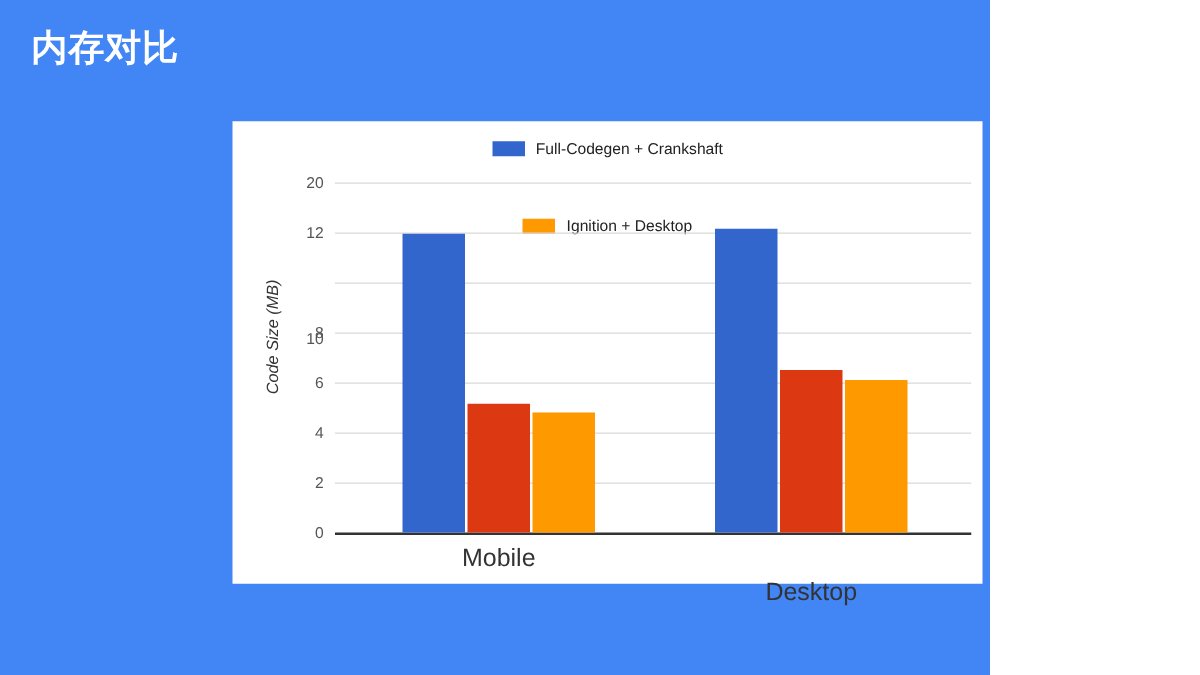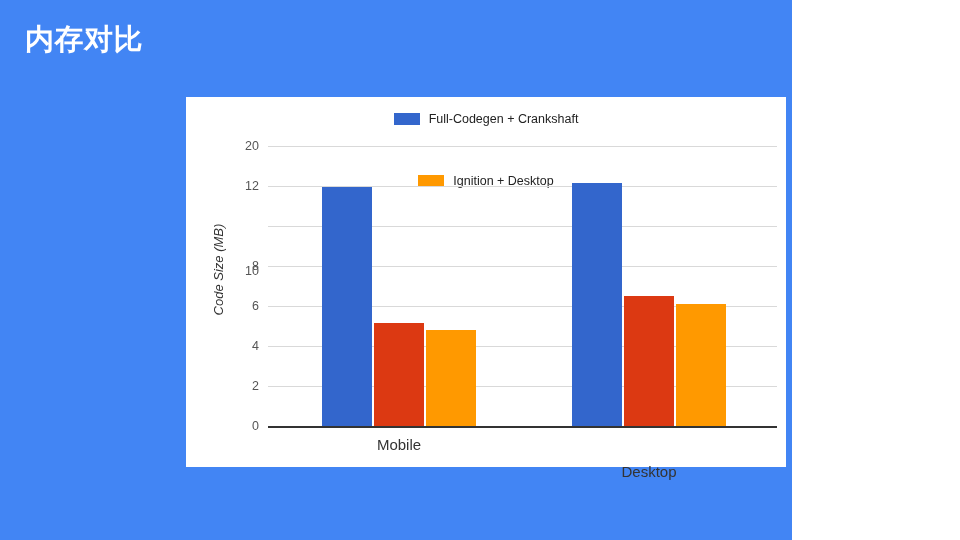--- a/index.html
+++ b/index.html
@@ -100,21 +100,21 @@
   }
   .bar {
     position: absolute;
     bottom: 0;
   }
   .cat-label {
     position: absolute;
     top: 100%;
     margin-top: 10px;
     transform: translateX(-50%);
-    font-size: 15px;
+    font-size: 20px;
     color: #333333;
     white-space: nowrap;
   }
 </style>
 </head>
 <body>
 
 <div id="slide">
 
   <div id="slide-title">内存对比</div>

